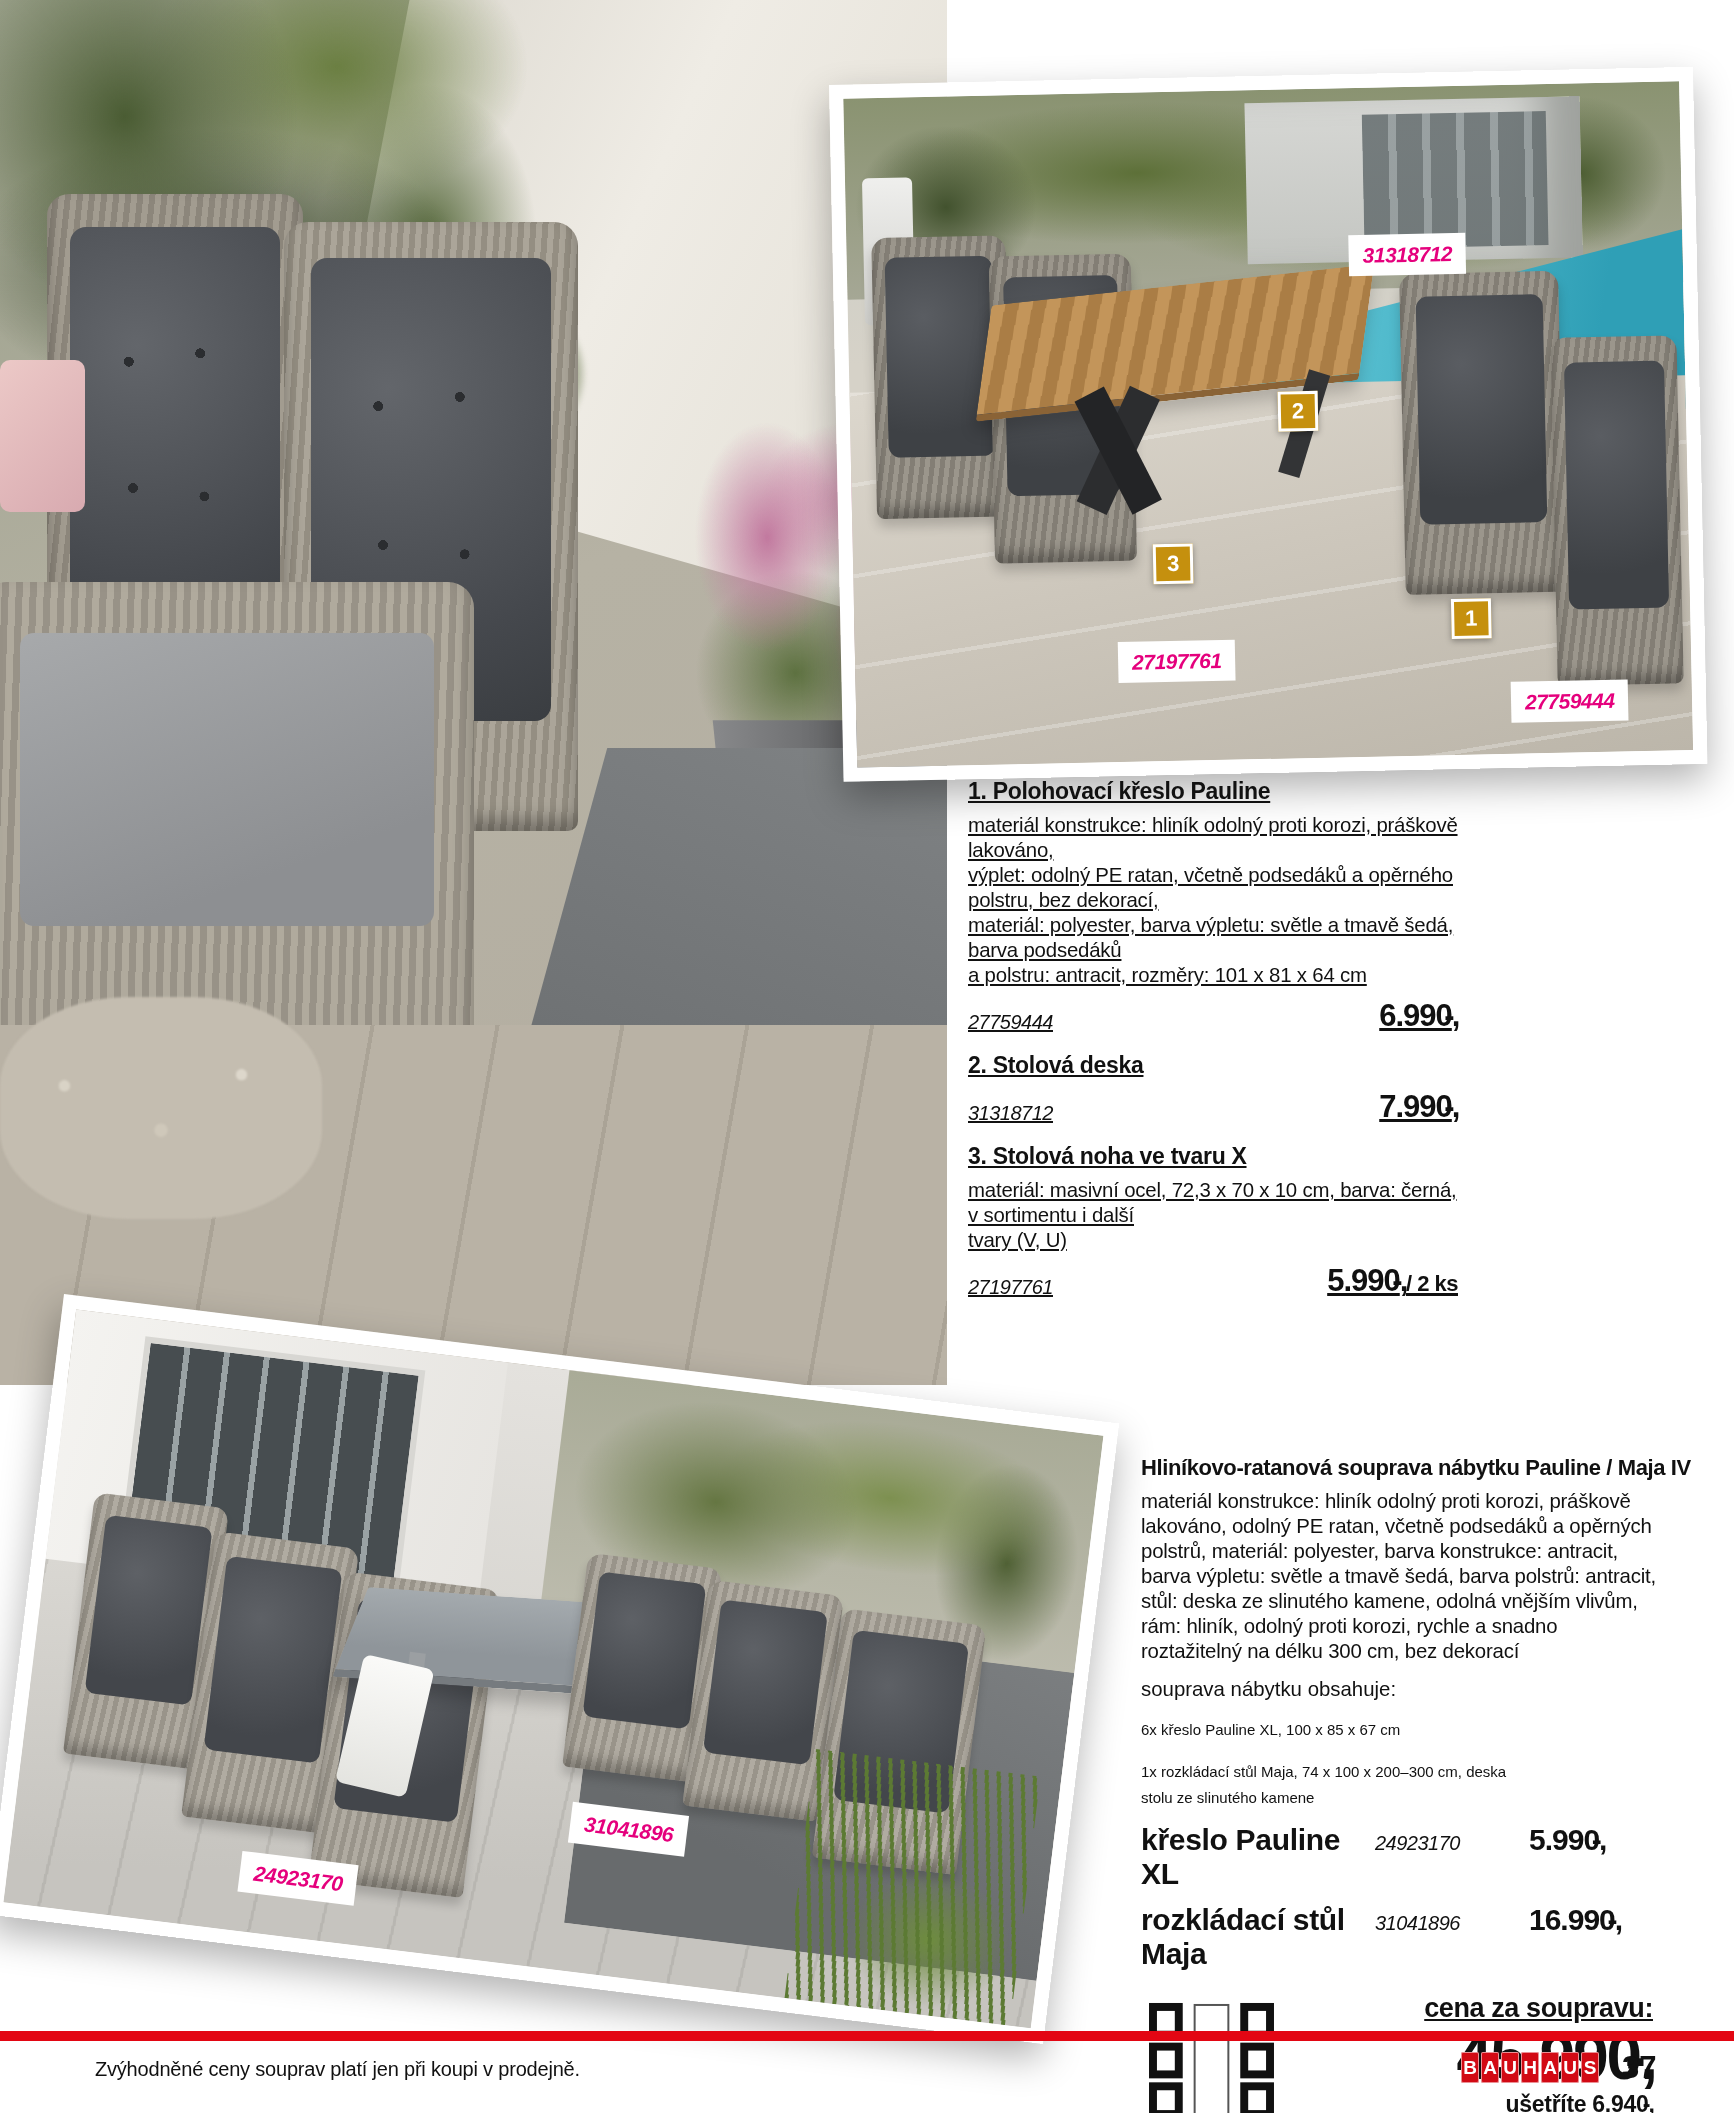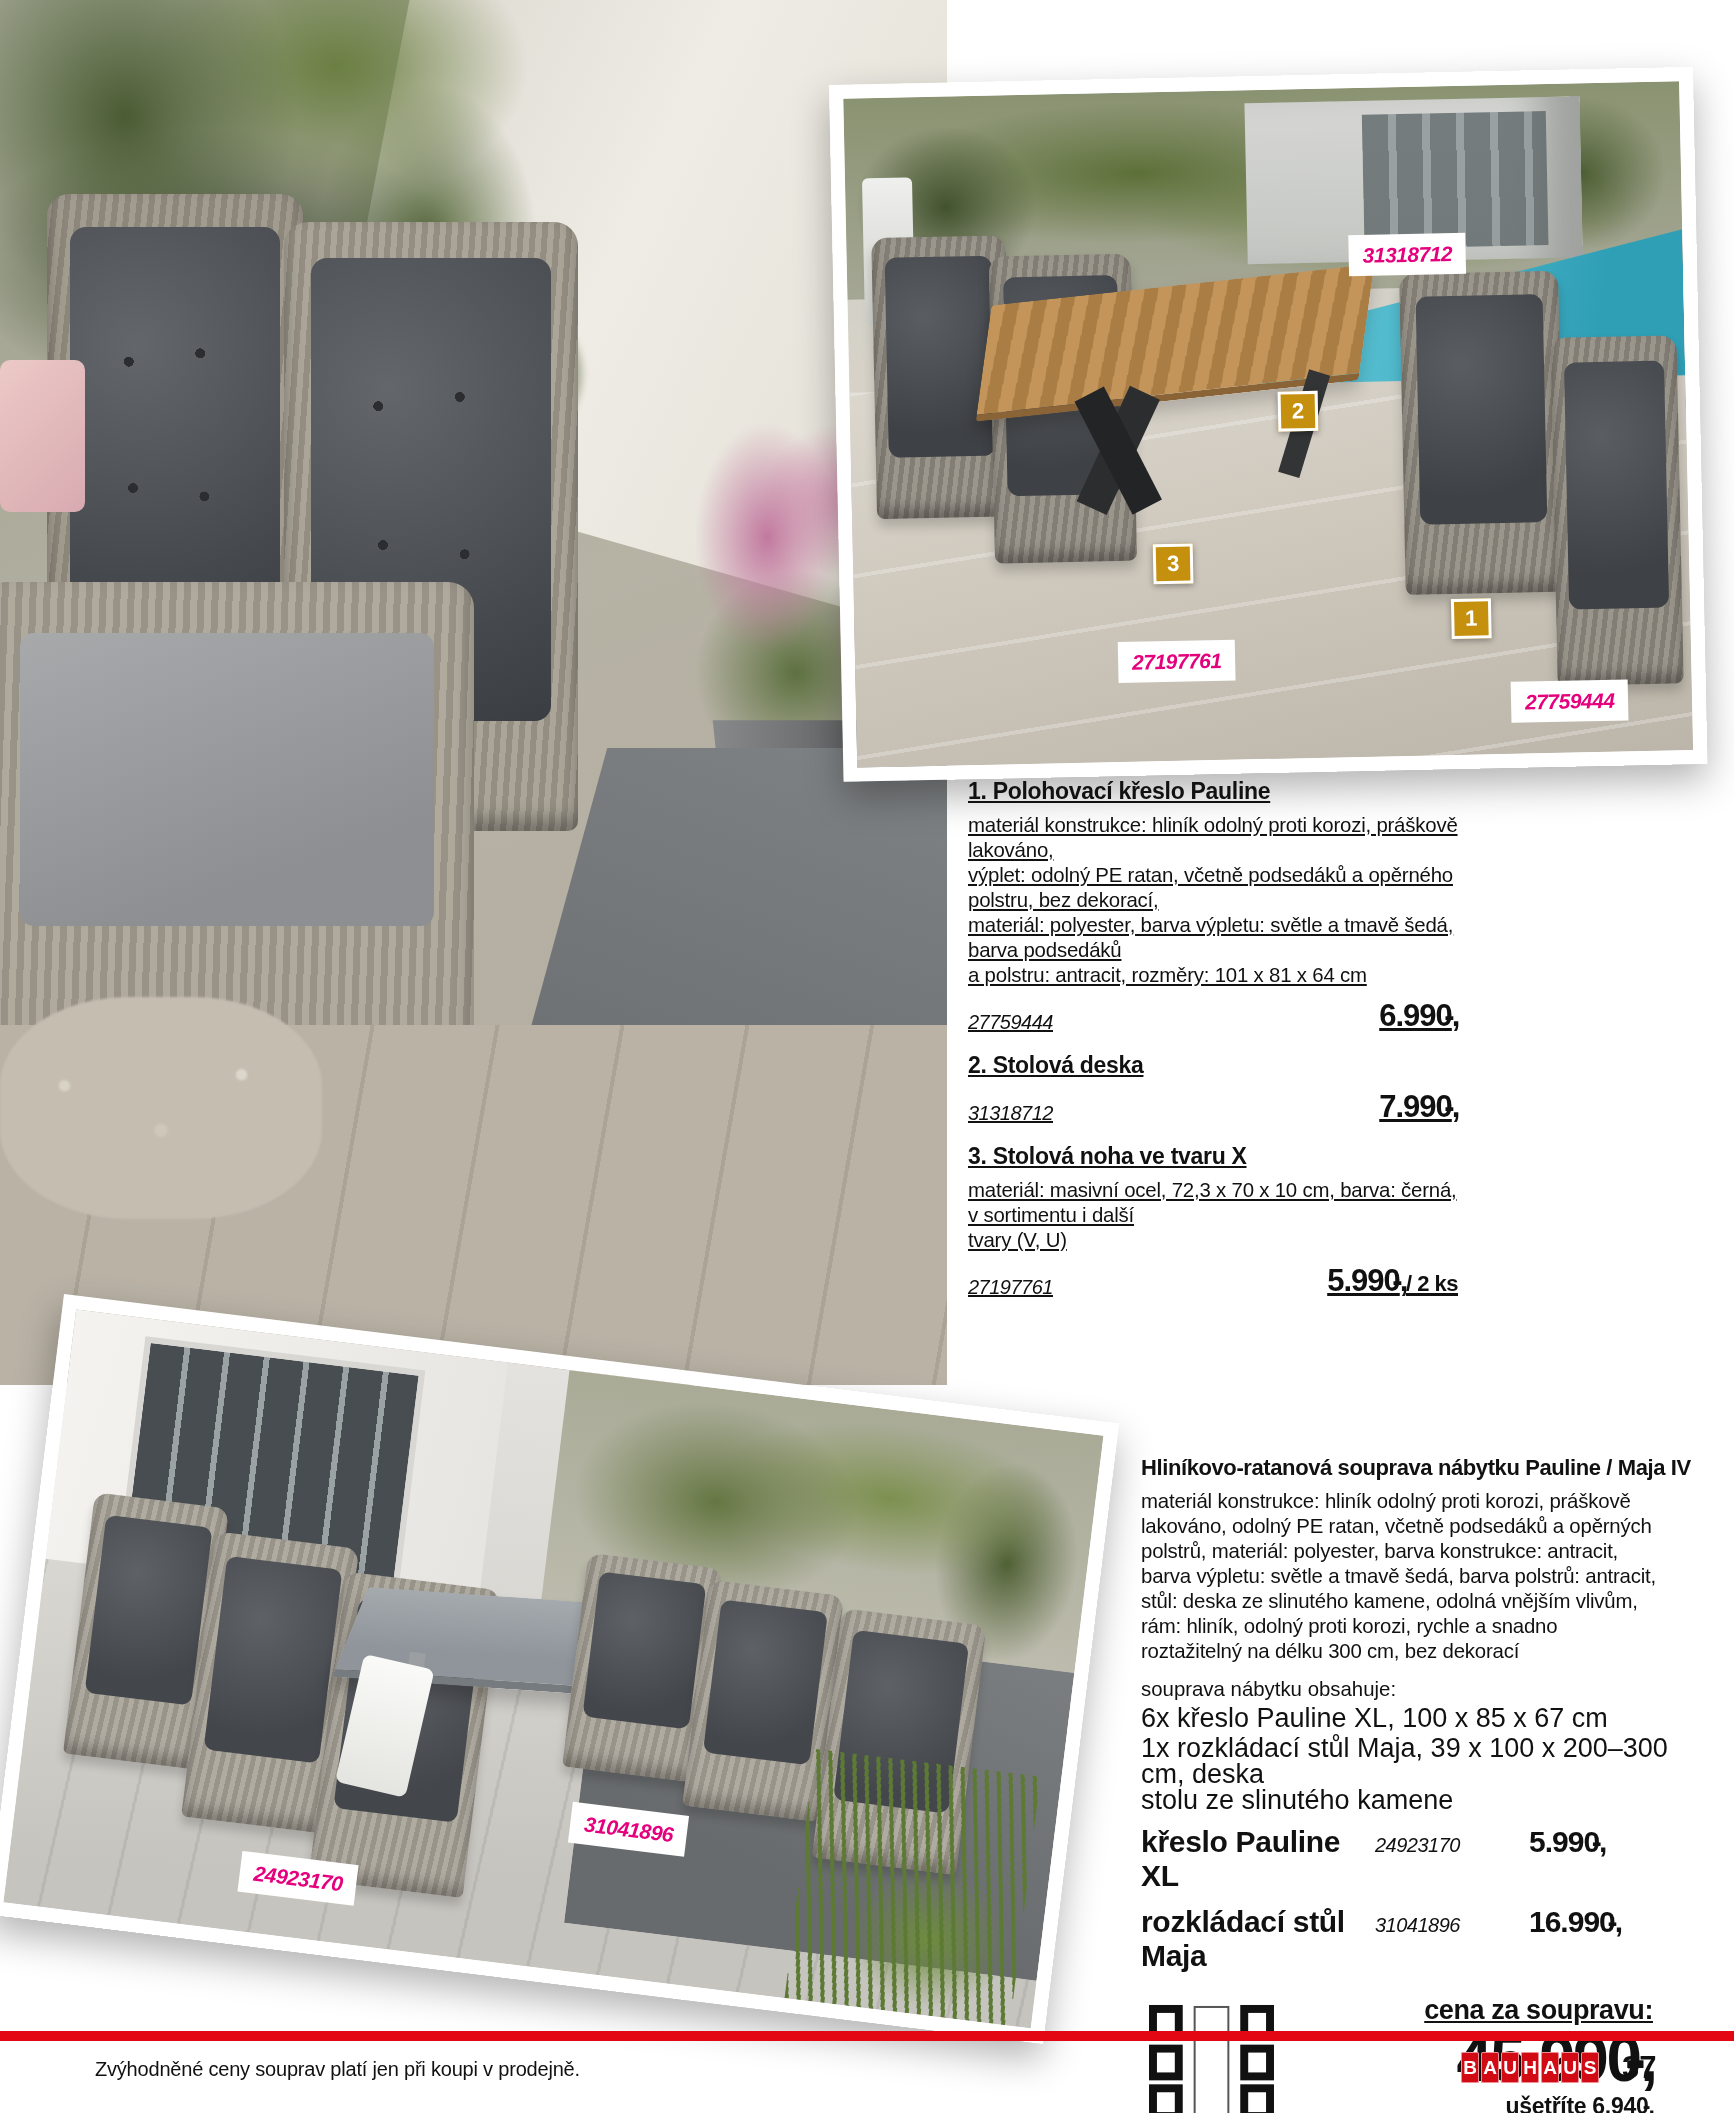--- a/index.html
+++ b/index.html
@@ -147,21 +147,21 @@
   .body{white-space:pre-line;font-size:20.4px;line-height:25px;letter-spacing:-0.2px;margin:0;}
   .skuprice{display:flex;justify-content:space-between;align-items:flex-end;margin-top:10px;}
   .sku{font-style:italic;font-size:20px;letter-spacing:-0.5px;}
   .price{font-weight:700;font-size:31px;letter-spacing:-1px;white-space:nowrap;}
   .sfx{letter-spacing:-.52em;margin-right:.2em;}
   .unit{font-size:22px;font-weight:700;letter-spacing:-0.5px;}
 
   .col-set{position:absolute;left:1141px;top:1455px;width:542px;}
   .col-set h3{margin:0 0 8px 0;font-size:22px;white-space:nowrap;letter-spacing:-0.4px;}
   .includes-label{margin-top:14px;font-size:20.4px;}
-  .inc{font-size:27px;line-height:26px;white-space:pre-line;margin-top:4px;}
+  .inc{font-size:15px;line-height:26px;white-space:pre-line;margin-top:16px;}
   .setrow{display:grid;grid-template-columns:234px 154px 1fr;align-items:baseline;margin-top:12px;}
   .setrow .name{font-weight:700;font-size:30px;letter-spacing:-0.3px;}
   .setrow .price{text-align:right;padding-right:112px;font-size:30px;}
   .set-bottom{position:relative;margin-top:22px;height:149px;}
   .set-icon{position:absolute;left:5px;top:8px;}
   .totals{text-align:right;padding-right:30px;}
   .total-label{font-weight:700;font-size:27px;letter-spacing:-0.4px;text-decoration:underline;}
   .total-price{font-weight:700;font-size:64px;letter-spacing:-2px;line-height:1.05;}
   .savings{font-weight:700;font-size:23px;letter-spacing:-0.3px;}
 
@@ -306,21 +306,21 @@
     <h3>Hliníkovo-ratanová souprava nábytku Pauline / Maja IV</h3>
     <p class="body">materiál konstrukce: hliník odolný proti korozi, práškově
 lakováno, odolný PE ratan, včetně podsedáků a opěrných
 polstrů, materiál: polyester, barva konstrukce: antracit,
 barva výpletu: světle a tmavě šedá, barva polstrů: antracit,
 stůl: deska ze slinutého kamene, odolná vnějším vlivům,
 rám: hliník, odolný proti korozi, rychle a snadno
 roztažitelný na délku 300 cm, bez dekorací</p>
     <div class="includes-label">souprava nábytku obsahuje:</div>
     <div class="inc">6x křeslo Pauline XL, 100 x 85 x 67 cm</div>
-    <div class="inc">1x rozkládací stůl Maja, 39 x 100 x 200–300 cm, deska
+    <div class="inc">1x rozkládací stůl Maja, 74 x 100 x 200–300 cm, deska
 stolu ze slinutého kamene</div>
 
     <div class="setrow">
       <span class="name">křeslo Pauline XL</span>
       <span class="sku">24923170</span>
       <span class="price"><span>5.990</span><span class="sfx">,-</span></span>
     </div>
     <div class="setrow">
       <span class="name">rozkládací stůl Maja</span>
       <span class="sku">31041896</span>

